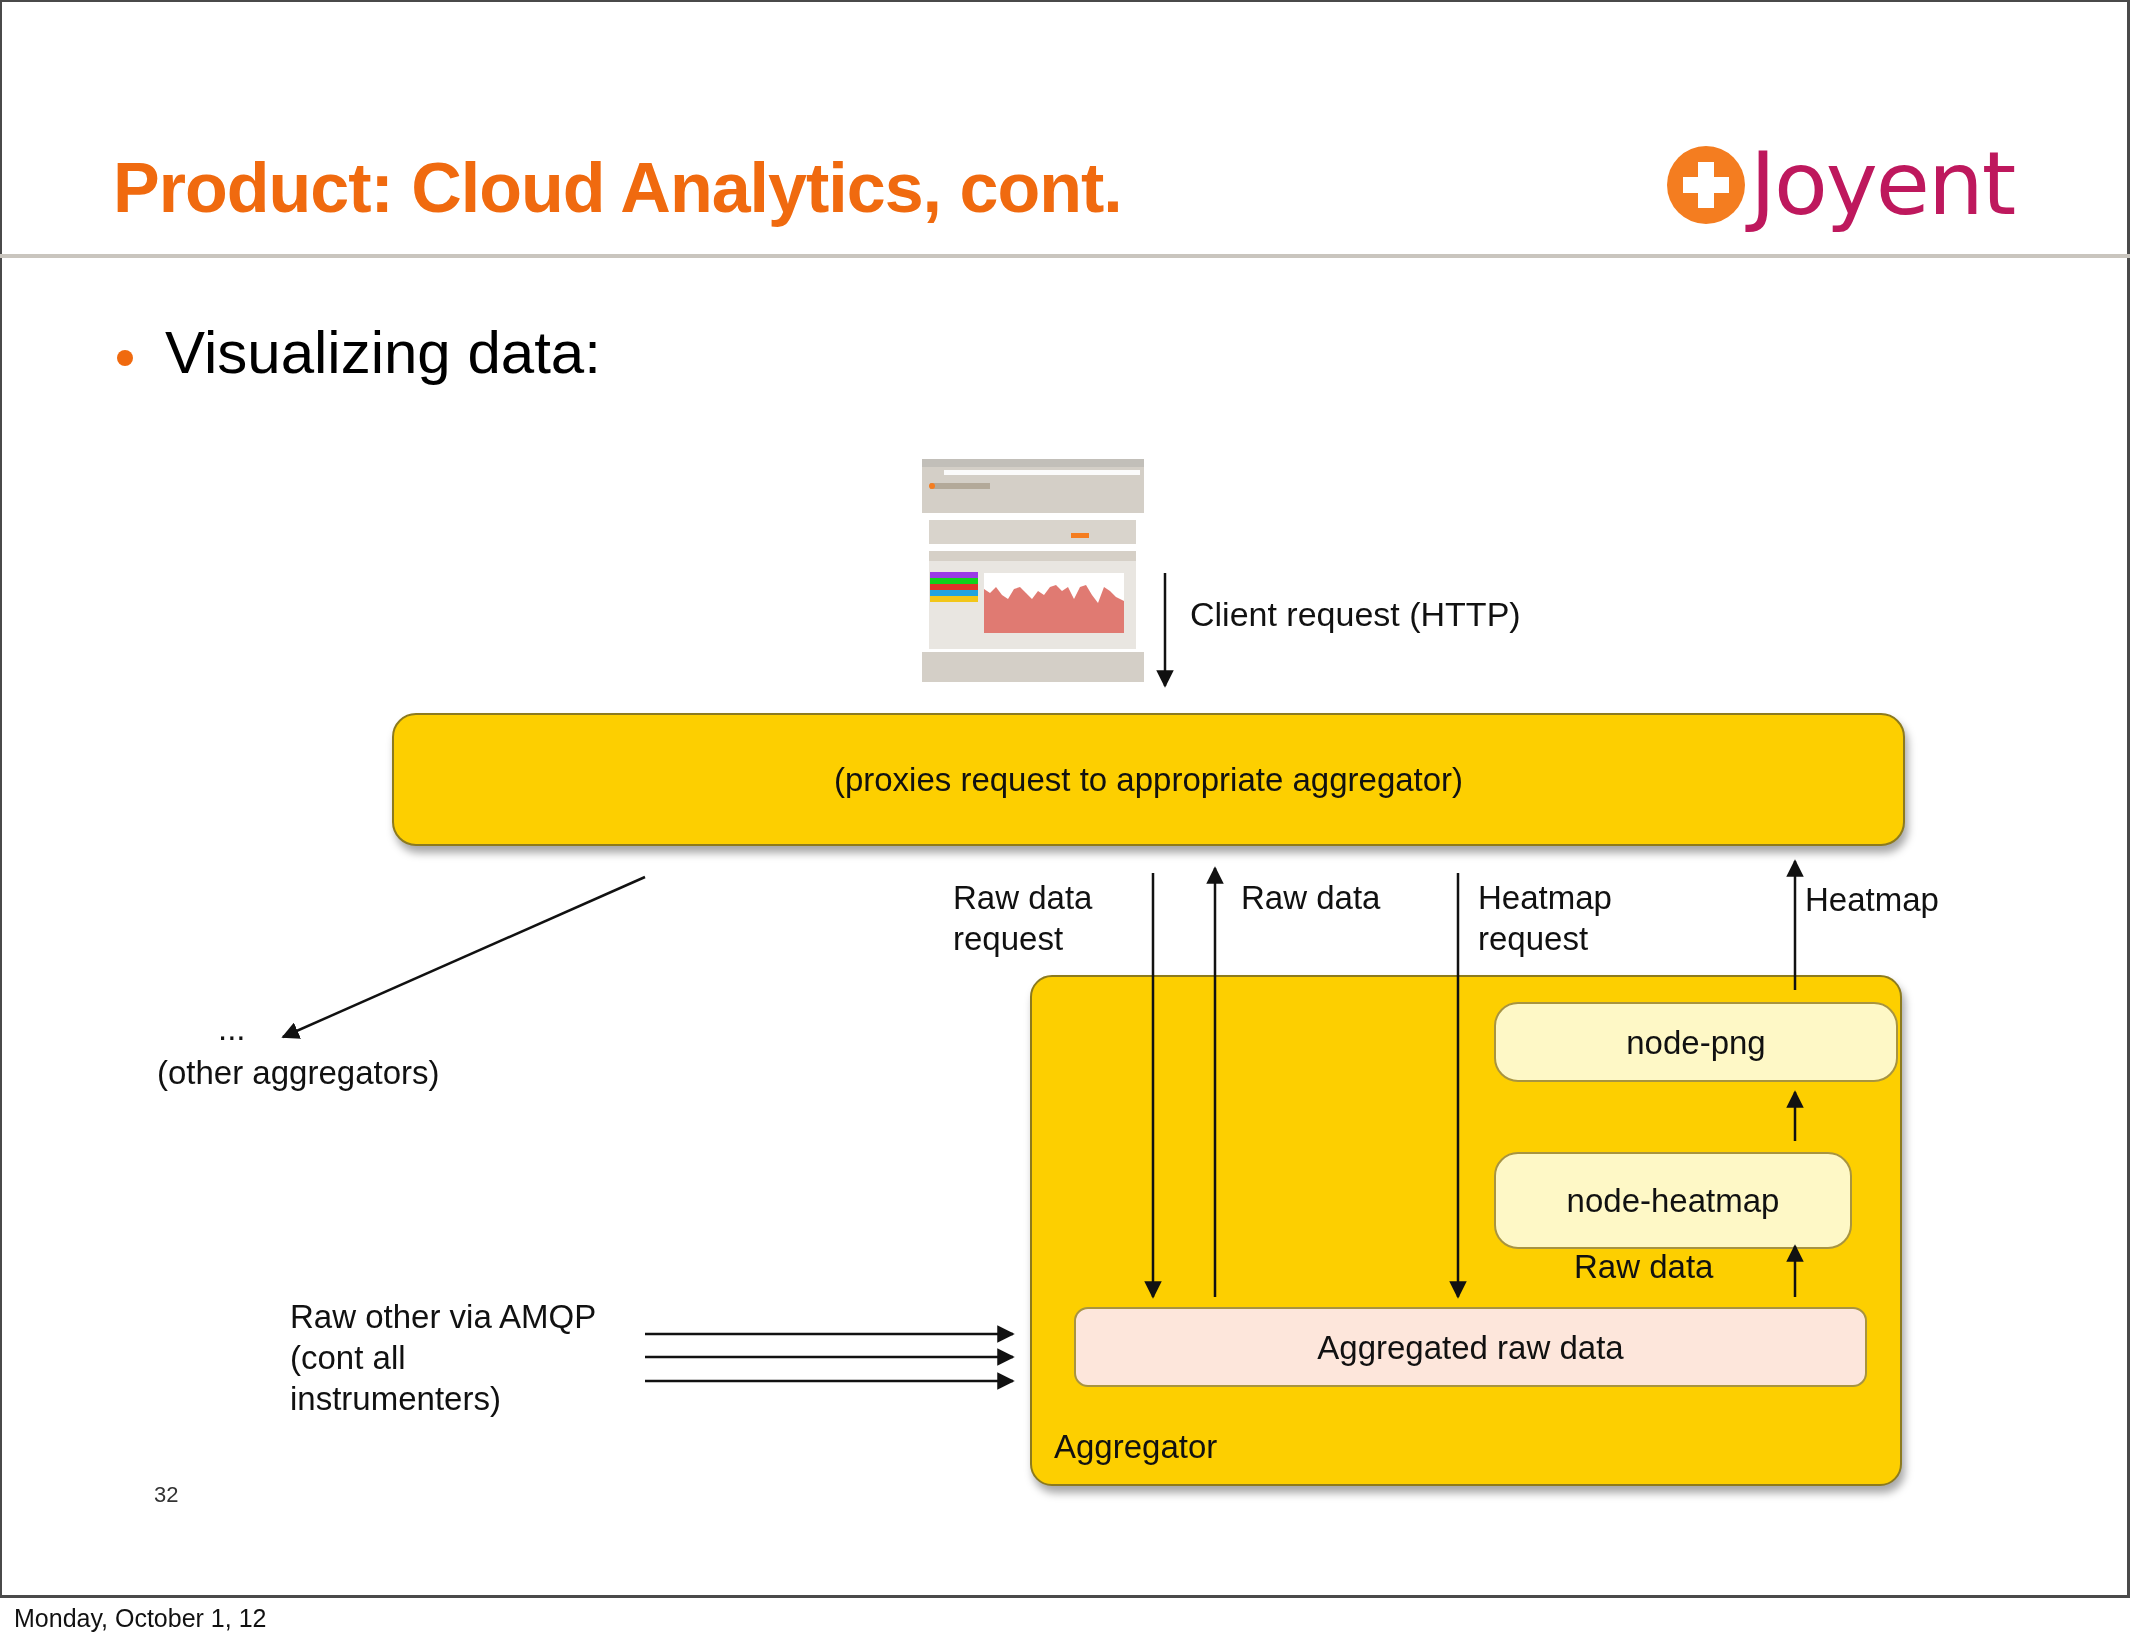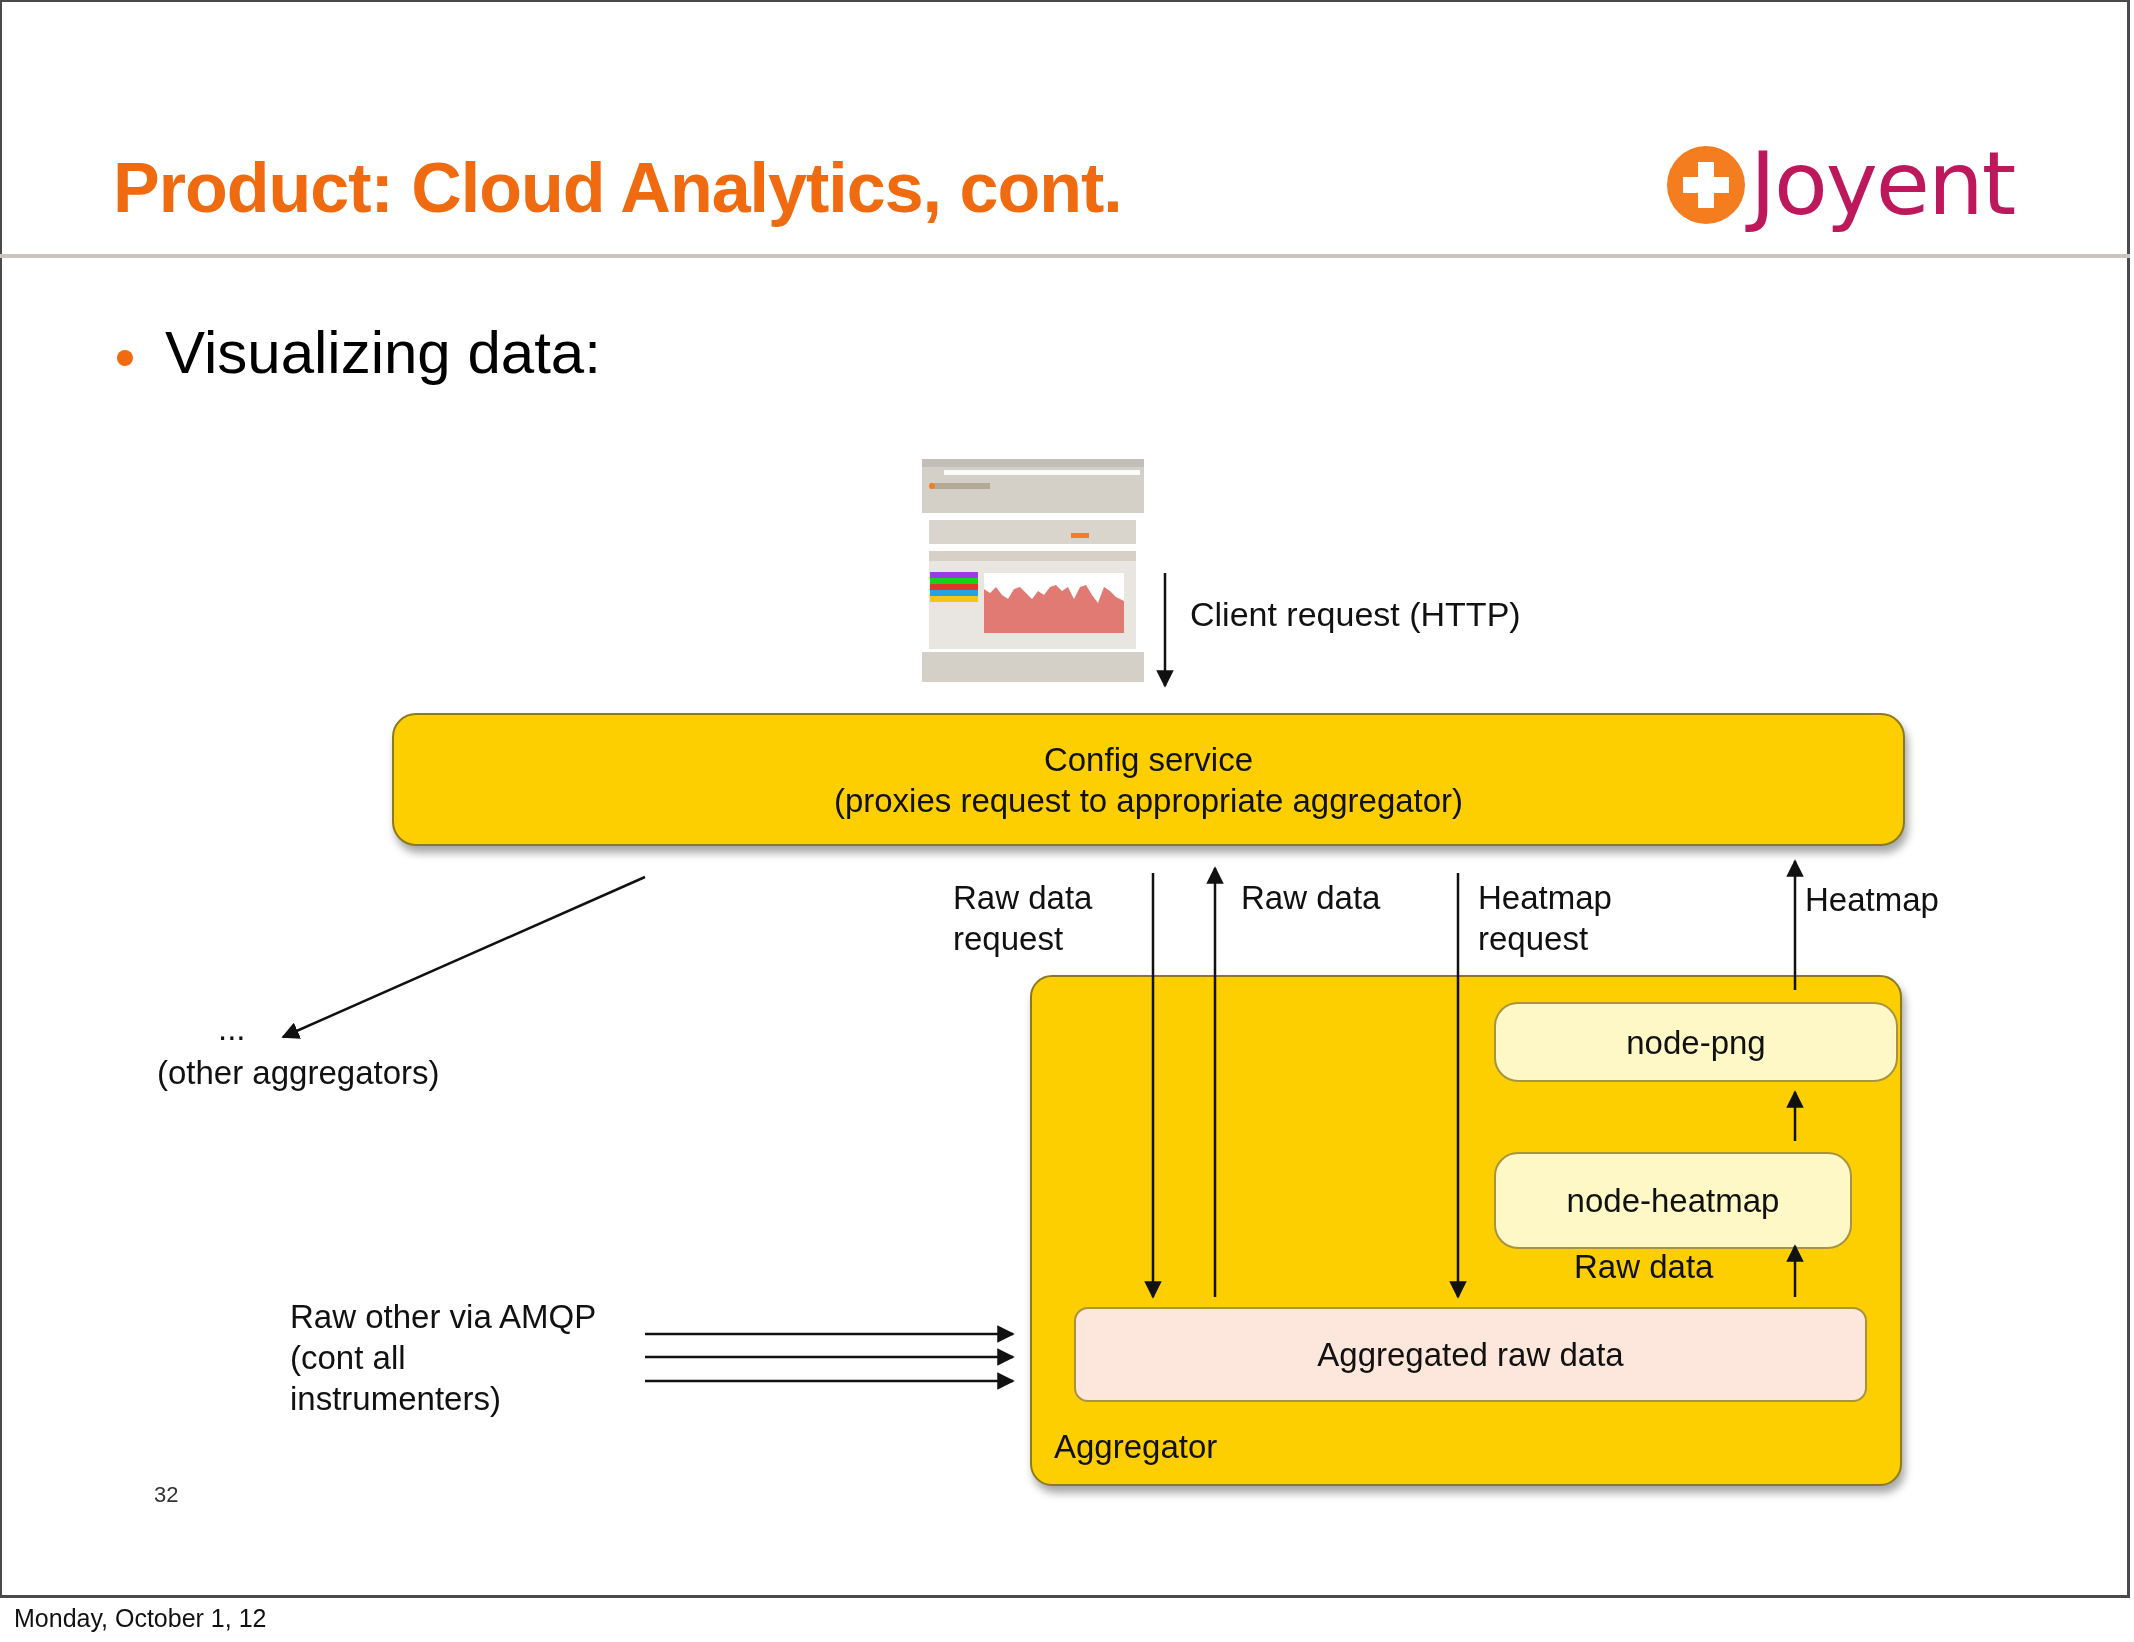--- a/index.html
+++ b/index.html
@@ -41,21 +41,21 @@
   .box { position: absolute; box-sizing: border-box; }
   .config-box { left: 392px; top: 713px; width: 1513px; height: 133px; background: #FDCF00;
                 border: 2px solid #8C7A1E; border-radius: 24px;
                 box-shadow: 3px 7px 9px rgba(0,0,0,0.35); }
   .agg-box { left: 1030px; top: 975px; width: 872px; height: 511px; background: #FDCF00;
              border: 2px solid #8C7A1E; border-radius: 22px;
              box-shadow: 3px 7px 9px rgba(0,0,0,0.35); }
   .node-box { background: #FEF8C6; border: 2px solid #A89440; border-radius: 24px; }
   .node-png { left: 1494px; top: 1002px; width: 404px; height: 80px; }
   .node-heatmap { left: 1494px; top: 1152px; width: 358px; height: 97px; }
-  .agg-raw { left: 1074px; top: 1307px; width: 793px; height: 95px; background: #FDE6DB;
+  .agg-raw { left: 1074px; top: 1307px; width: 793px; height: 80px; background: #FDE6DB;
              border: 2px solid #A89440; border-radius: 14px; }
 
   .lbl { position: absolute; font-size: 33px; color: #111; white-space: nowrap; line-height: 41px; }
   .center-lbl { display: flex; align-items: center; justify-content: center; text-align: center; }
 
   .page-num { left: 154px; top: 1482px; font-size: 22px; color: #333; }
   .footer-date { left: 14px; top: 1604px; font-size: 25px; color: #111; white-space: nowrap; }
 </style>
 </head>
 <body>
@@ -94,21 +94,20 @@
   <div class="t-chart">
     <svg width="140" height="60" viewBox="0 0 140 60">
       <path id="thumb-area" d="M0,16 L6,20 L12,14 L18,22 L24,26 L30,16 L36,14 L42,20 L48,26 L54,18 L60,22 L66,14 L72,12 L78,18 L84,14 L90,26 L96,14 L102,12 L108,22 L114,30 L120,14 L126,18 L132,24 L140,28 L140,60 L0,60 Z" fill="#E07A72"></path>
     </svg>
   </div>
   <div class="t-footer"></div>
 </div>
 
 <div class="box config-box center-lbl">
   <div>
-    <div class="lbl" style="position:static">Config service</div>
     <div class="lbl" style="position:static">(proxies request to appropriate aggregator)</div>
   </div>
 </div>
 
 <div class="box agg-box"></div>
 <div class="box node-box node-png center-lbl">
   <span class="lbl" style="position:static">node-png</span>
 </div>
 <div class="box node-box node-heatmap center-lbl">
   <span class="lbl" style="position:static">node-heatmap</span>

